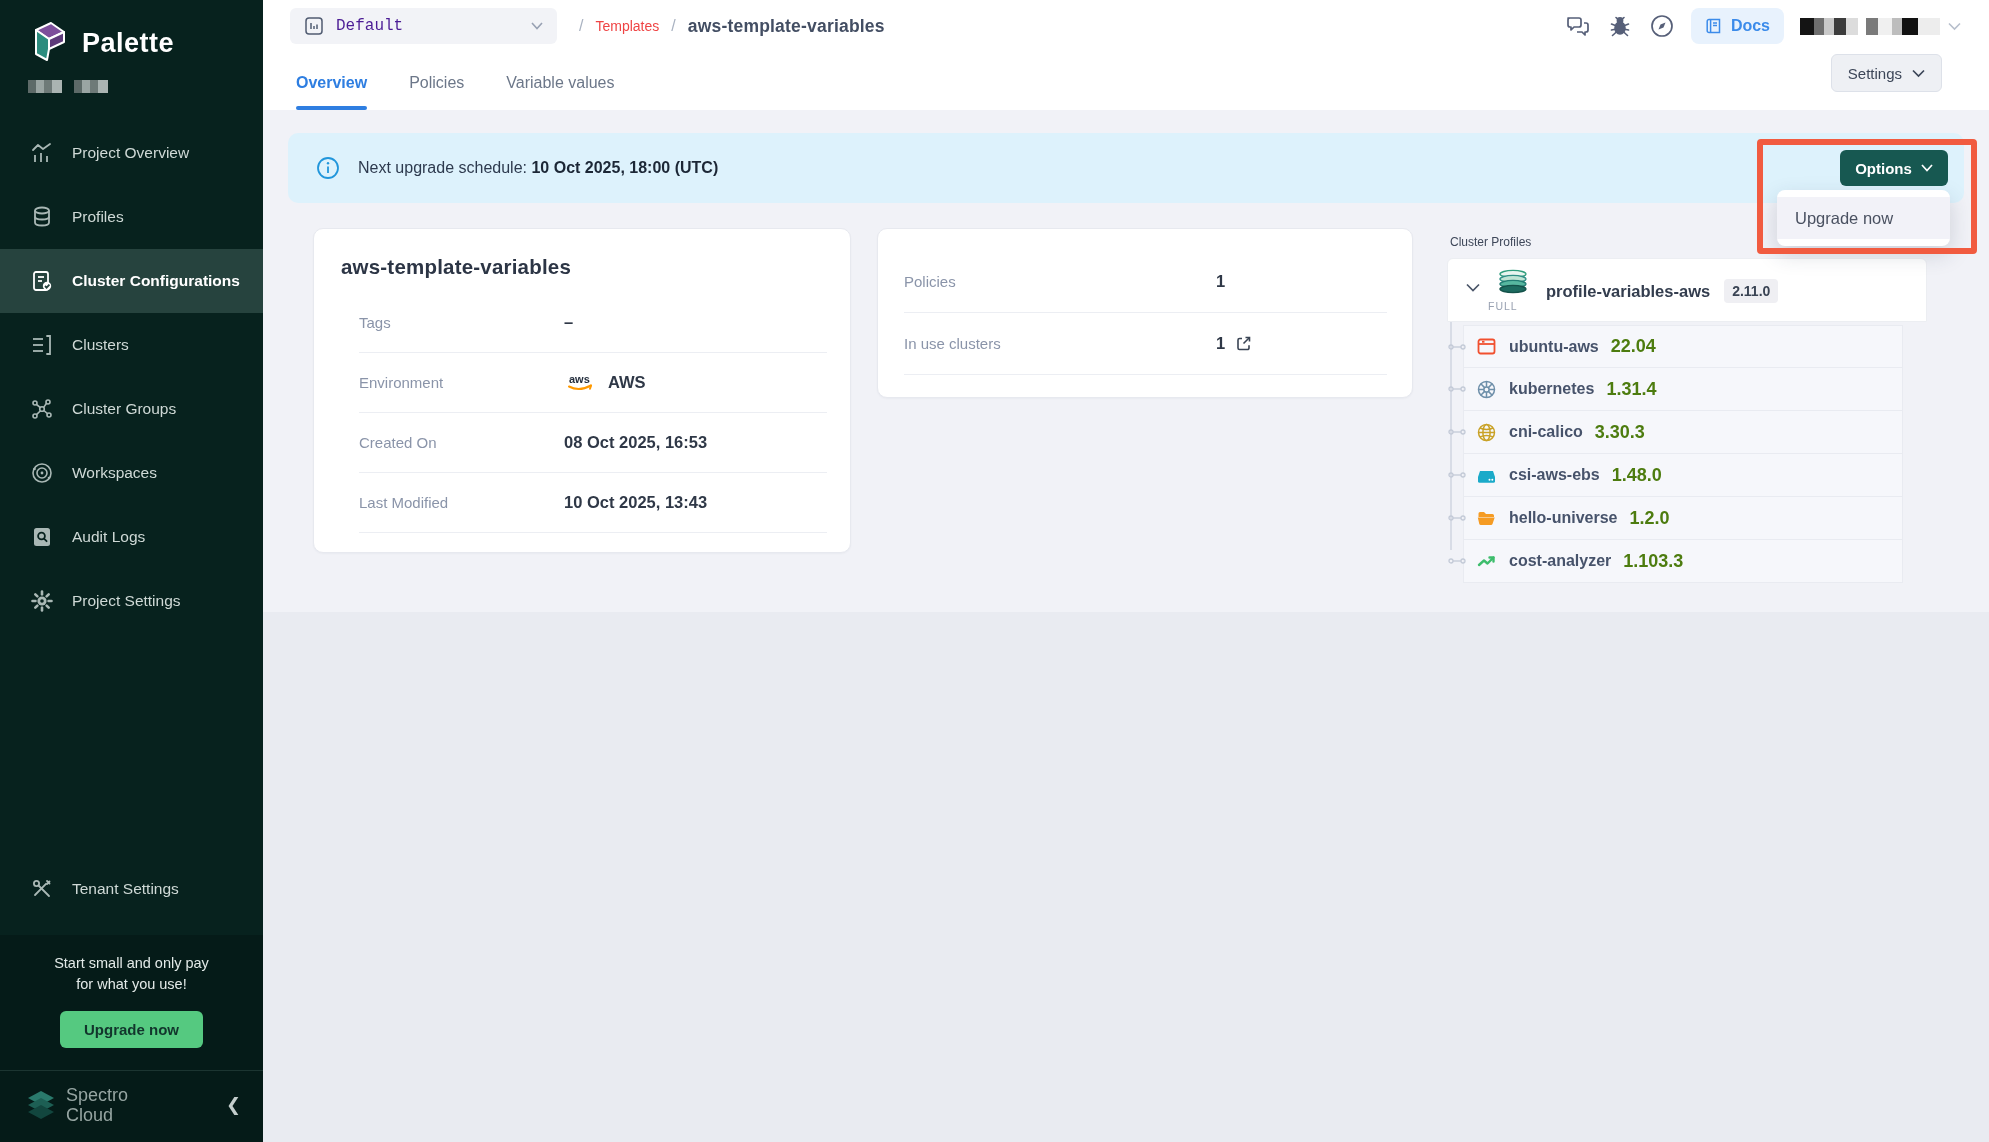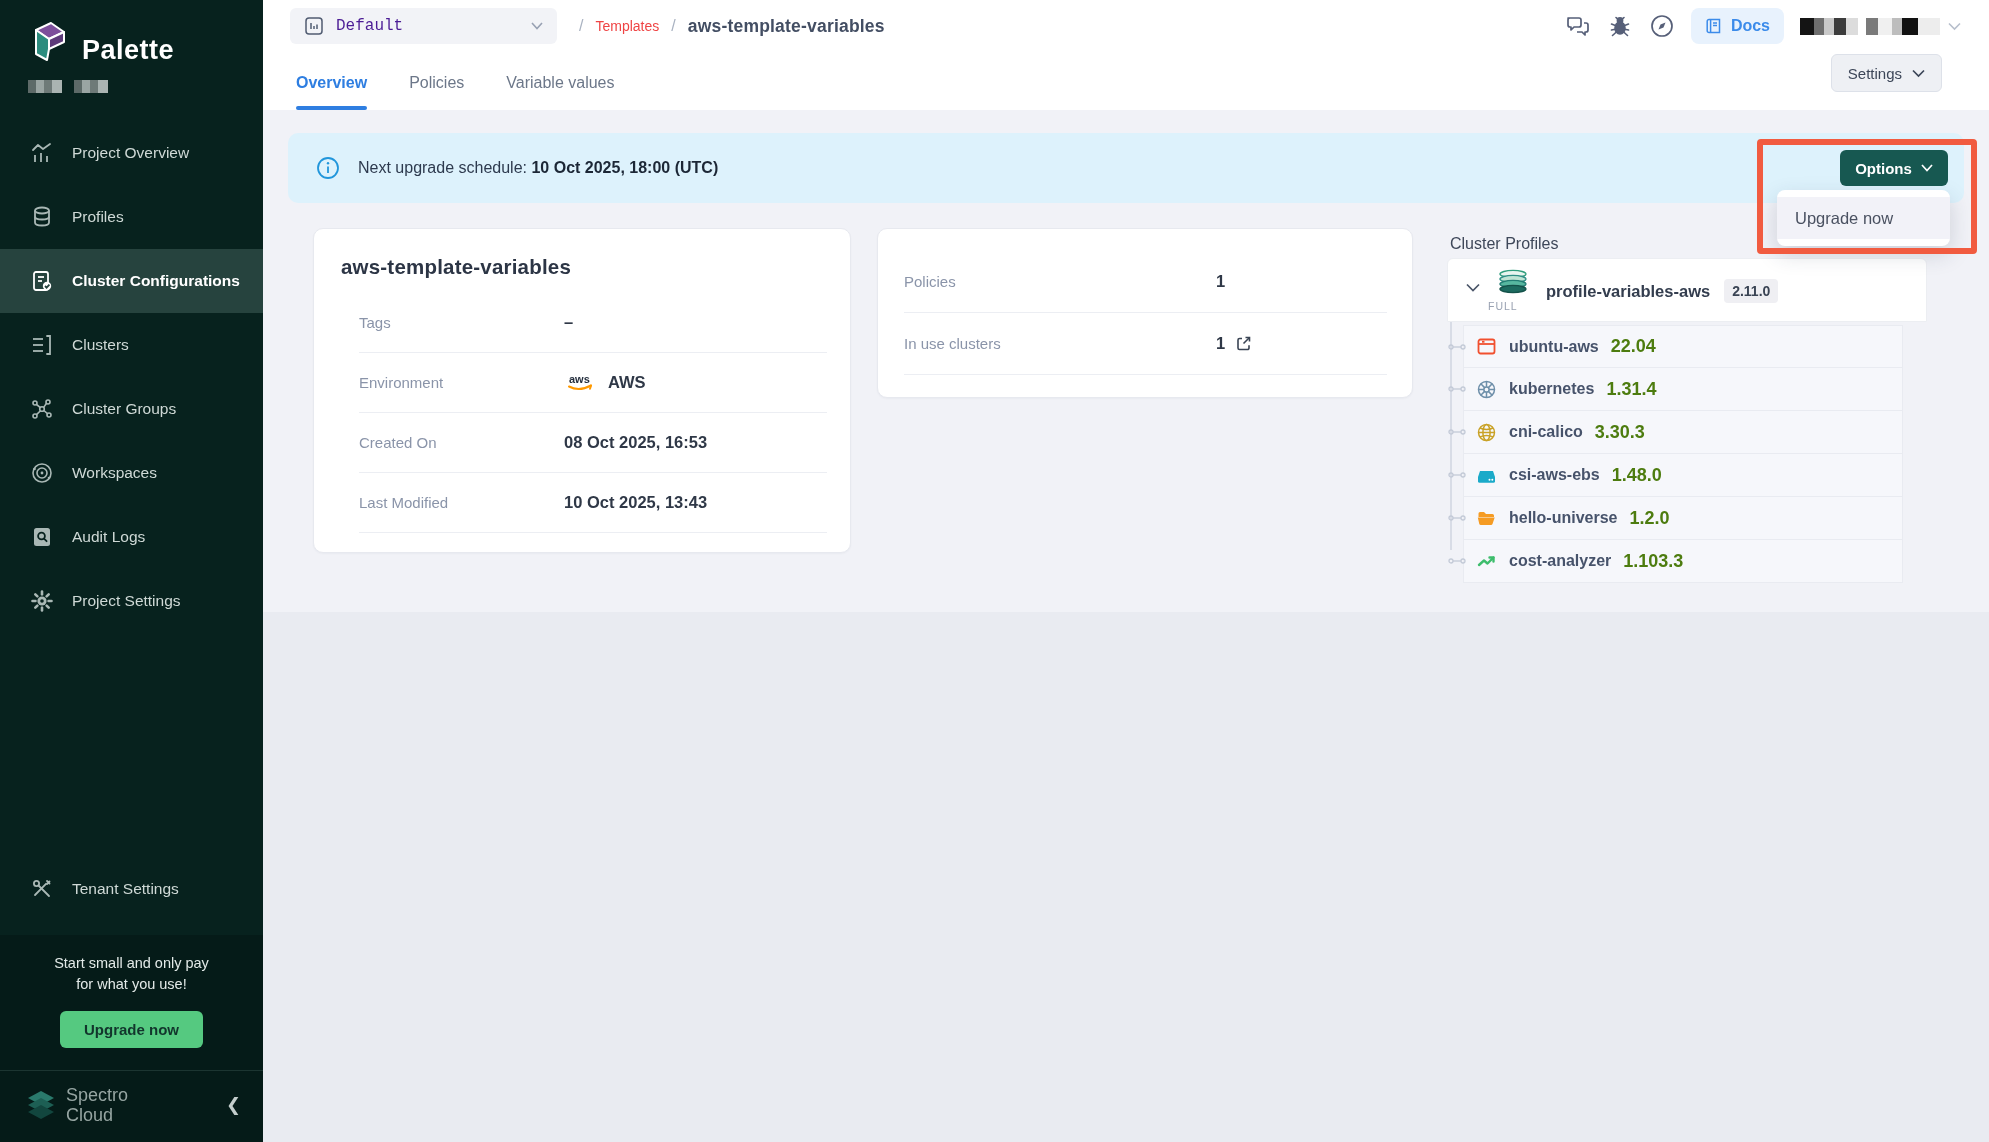--- a/index.html
+++ b/index.html
@@ -2,21 +2,21 @@
 <html><head>
 <meta charset="utf-8">
 <style>
   * { margin:0; padding:0; box-sizing:border-box; }
   html,body { width:1989px; height:1142px; }
   body { font-family:"Liberation Sans","DejaVu Sans",sans-serif; background:#e9ecf2; overflow:hidden; }
   .app { position:relative; width:1989px; height:1142px; }
 
   
   .sidebar { position:absolute; left:0; top:0; width:263px; height:1142px; background:#07221e; color:#d9e2e0; z-index:10; }
-  .brand { display:flex; align-items:flex-end; gap:12px; padding:20px 0 0 28px; }
+  .brand { display:flex; align-items:center; gap:12px; padding:20px 0 0 28px; }
   .brand-name { color:#ffffff; font-size:27px; font-weight:600; letter-spacing:.5px; }
   .redacted-row { display:flex; gap:12px; padding:14px 0 0 28px; }
   .redact-sm { width:34px; height:13px; background:repeating-linear-gradient(90deg,#5d6a68 0 8px,#9aa5a3 8px 16px,#6e7a78 16px 24px,#aab4b2 24px 34px); }
   .nav { margin-top:28px; }
   .nav-item { display:flex; align-items:center; gap:18px; height:64px; padding-left:30px; cursor:pointer; font-size:15.5px; color:#cfd9d6; }
   .nav-item .nav-icon { width:24px; height:24px; display:flex; align-items:center; justify-content:center; color:#a9b8b5; }
   .nav-item.active { background:#26433e; color:#ffffff; font-weight:700; }
   .nav-item.active .nav-icon { color:#ffffff; }
   .sidebar-bottom { position:absolute; left:0; right:0; bottom:0; }
   .tenant-item { margin-bottom:14px; }
@@ -70,21 +70,21 @@
   .info-row { display:flex; align-items:center; height:60px; border-bottom:1px solid #eceef3; }
   .info-label { width:205px; font-size:15px; color:#8a94a9; }
   .info-value { font-size:16.5px; font-weight:600; color:#2f3847; display:flex; align-items:center; gap:10px; }
   .card2 { left:614px; top:118px; width:536px; height:170px; }
   .rows2 { margin:22px 25px 0 26px; }
   .info-row2 { display:flex; align-items:center; height:62px; border-bottom:1px solid #eceef3; }
   .info-label2 { width:312px; font-size:15px; color:#8a94a9; }
   .ext-icon { width:17px; height:17px; color:#3a4454; cursor:pointer; }
 
   
-  .cp-label { position:absolute; left:1187px; top:125px; font-size:16px; color:#3e4759; }
+  .cp-label { position:absolute; left:1187px; top:125px; font-size:12px; color:#3e4759; }
   .cp-header { position:absolute; left:1184px; top:148px; width:480px; height:64px; background:#ffffff; border:1px solid #eceef2; border-radius:6px 6px 0 0; z-index:5; }
   .cp-chev { position:absolute; left:18px; top:24px; color:#4a5568; cursor:pointer; }
   .cp-stack { position:absolute; left:48px; top:8px; width:34px; height:30px; }
   .cp-full { position:absolute; left:40px; top:41px; width:50px; text-align:left; font-size:10.5px; letter-spacing:1px; color:#99a2b2; }
   .cp-name { position:absolute; left:98px; top:0; height:64px; display:flex; align-items:center; gap:14px; font-size:16.5px; font-weight:600; color:#333d4e; }
   .cp-badge { background:#efeff3; border-radius:4px; padding:4px 8px; font-size:14px; font-weight:600; color:#3a4454; }
   .tree-line { position:absolute; left:1187px; top:212px; width:2px; height:228px; background:#d8dce6; }
   .layers { position:absolute; left:1200px; top:215px; width:440px; }
   .layer-row { position:relative; height:43px; background:#f6f7fb; border:1px solid #e9ebf1; border-top:none; display:flex; align-items:center; padding-left:12px; gap:12px; cursor:pointer; }
   .layer-row:first-child { border-top:1px solid #e9ebf1; }

